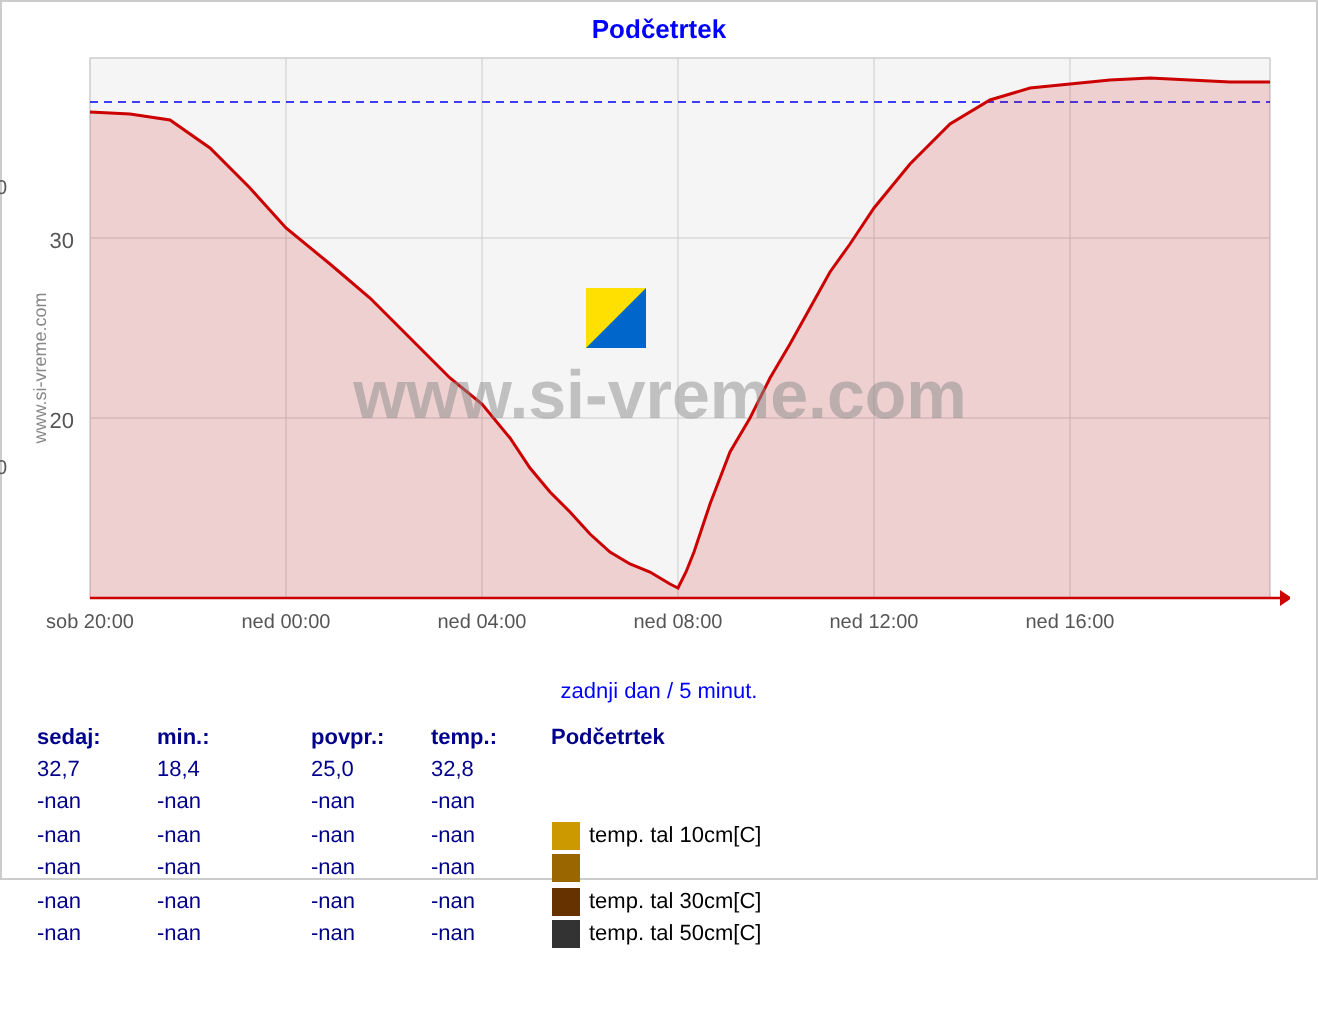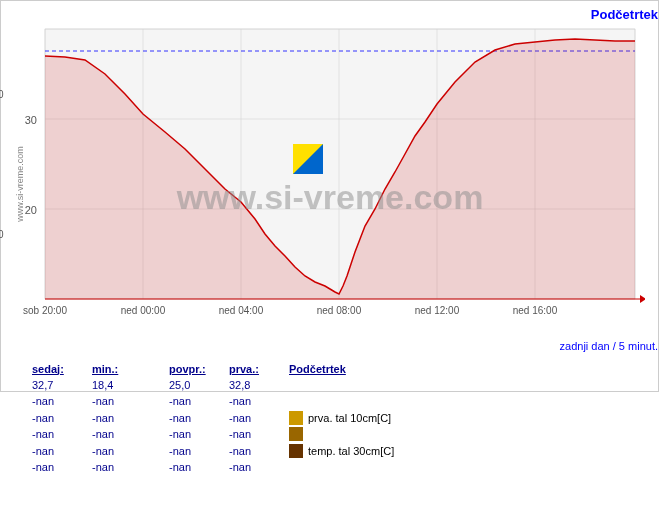--- a/index.html
+++ b/index.html
@@ -7,25 +7,25 @@
       width: 659px;
       height: 508px;
       background: #fff;
       font-family: Arial, sans-serif;
       font-size: 11px;
       color: #000;
       overflow: hidden;
     }
     .outer {
       width: 659px;
-      height: 392px;
+      height: 440px;
       border: 1px solid #ccc;
       display: flex;
       flex-direction: column;
-      align-items: flex-end;
+      align-items: center;
     }
     .chart-title {
       color: #00f;
       font-size: 13px;
       font-weight: bold;
       margin-top: 6px;
       margin-bottom: 2px;
     }
     .chart-area {
       position: relative;
@@ -49,21 +49,20 @@
       width: 630px;
       font-size: 11px;
       color: #00008b;
     }
     .stats-header {
       display: flex;
       gap: 0;
       font-weight: bold;
       margin-bottom: 2px;
       padding-left: 4px;
-      text-decoration: underline;
     }
     .stats-row {
       display: flex;
       gap: 0;
       padding-left: 4px;
       line-height: 1.5;
     }
     .col1 { width: 60px; }
     .col2 { width: 60px; }
     .col3 { width: 60px; margin-left: 17px; }
@@ -232,21 +231,21 @@
 
   <div class="subtitle-area">
     <div>zadnji dan / 5 minut.</div>
   </div>
 
   <div class="stats-table">
     <div class="stats-header">
       <span class="col1">sedaj:</span>
       <span class="col2">min.:</span>
       <span class="col3">povpr.:</span>
-      <span class="col4">prva.:</span>
+      <span class="col4">temp.:</span>
       <span class="col5">Podčetrtek</span>
     </div>
     <div id="stats-rows-container">
         <div class="stats-row">
     <span class="col1">32,7</span>
     <span class="col2">18,4</span>
     <span class="col3">25,0</span>
     <span class="col4">32,8</span>
   </div>
         <div class="stats-row">
@@ -255,21 +254,21 @@
     <span class="col3">-nan</span>
     <span class="col4">-nan</span>
   </div>
         <div class="stats-row">
     <span class="col1">-nan</span>
     <span class="col2">-nan</span>
     <span class="col3">-nan</span>
     <span class="col4">-nan</span>
     <span class="col5">
       <span class="legend-box" style="background:#cc9900;"></span>
-      <span class="legend-label">prva. tal 10cm[C]</span>
+      <span class="legend-label">temp. tal 10cm[C]</span>
     </span>
   </div>
         <div class="stats-row">
     <span class="col1">-nan</span>
     <span class="col2">-nan</span>
     <span class="col3">-nan</span>
     <span class="col4">-nan</span>
     <span class="col5">
       <span class="legend-box" style="background:#996600;"></span>
     </span>
@@ -282,16 +281,20 @@
     <span class="col5">
       <span class="legend-box" style="background:#663300;"></span>
       <span class="legend-label">temp. tal 30cm[C]</span>
     </span>
   </div>
         <div class="stats-row">
     <span class="col1">-nan</span>
     <span class="col2">-nan</span>
     <span class="col3">-nan</span>
     <span class="col4">-nan</span>
+    <span class="col5">
+      <span class="legend-box" style="background:#333333;"></span>
+      <span class="legend-label">temp. tal 50cm[C]</span>
+    </span>
   </div>
       </div>
   </div>
 </div>
 
 </body></html>

